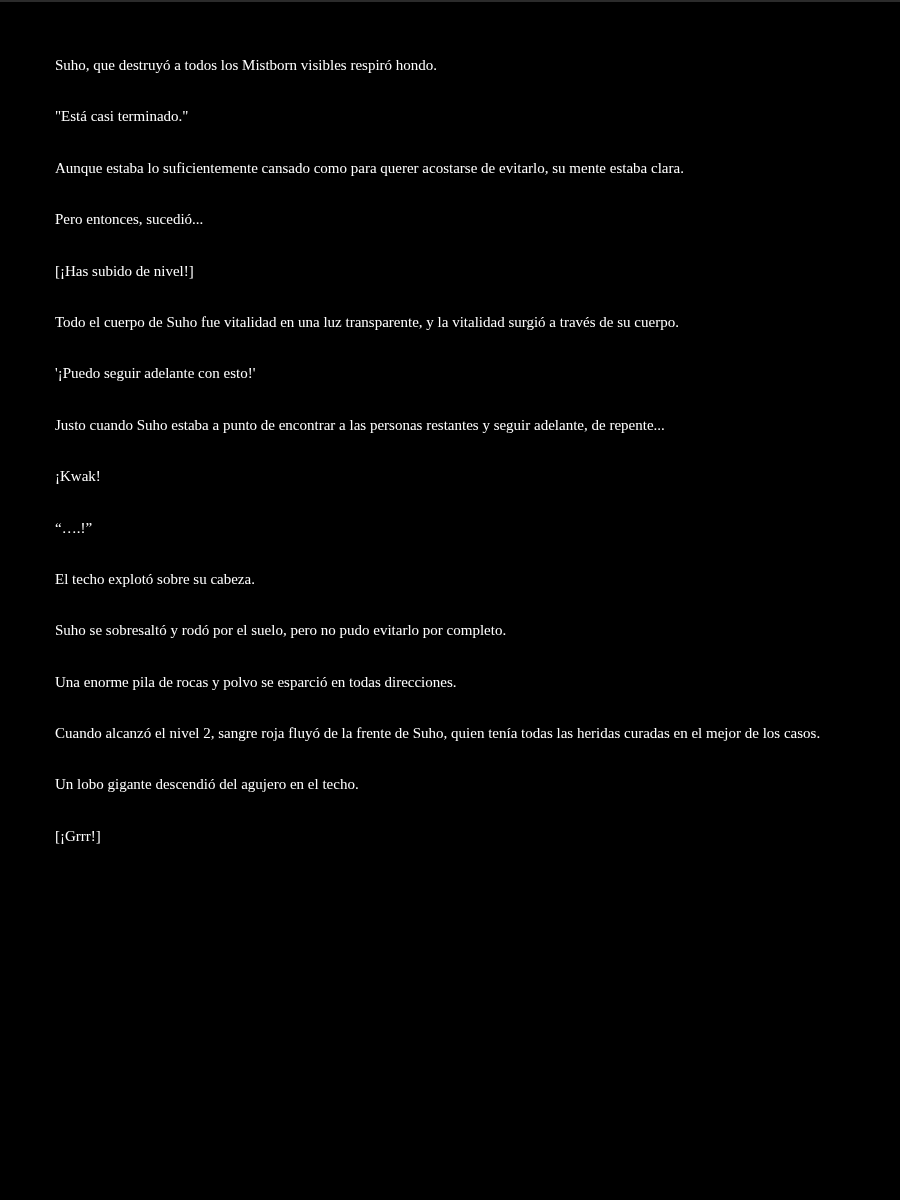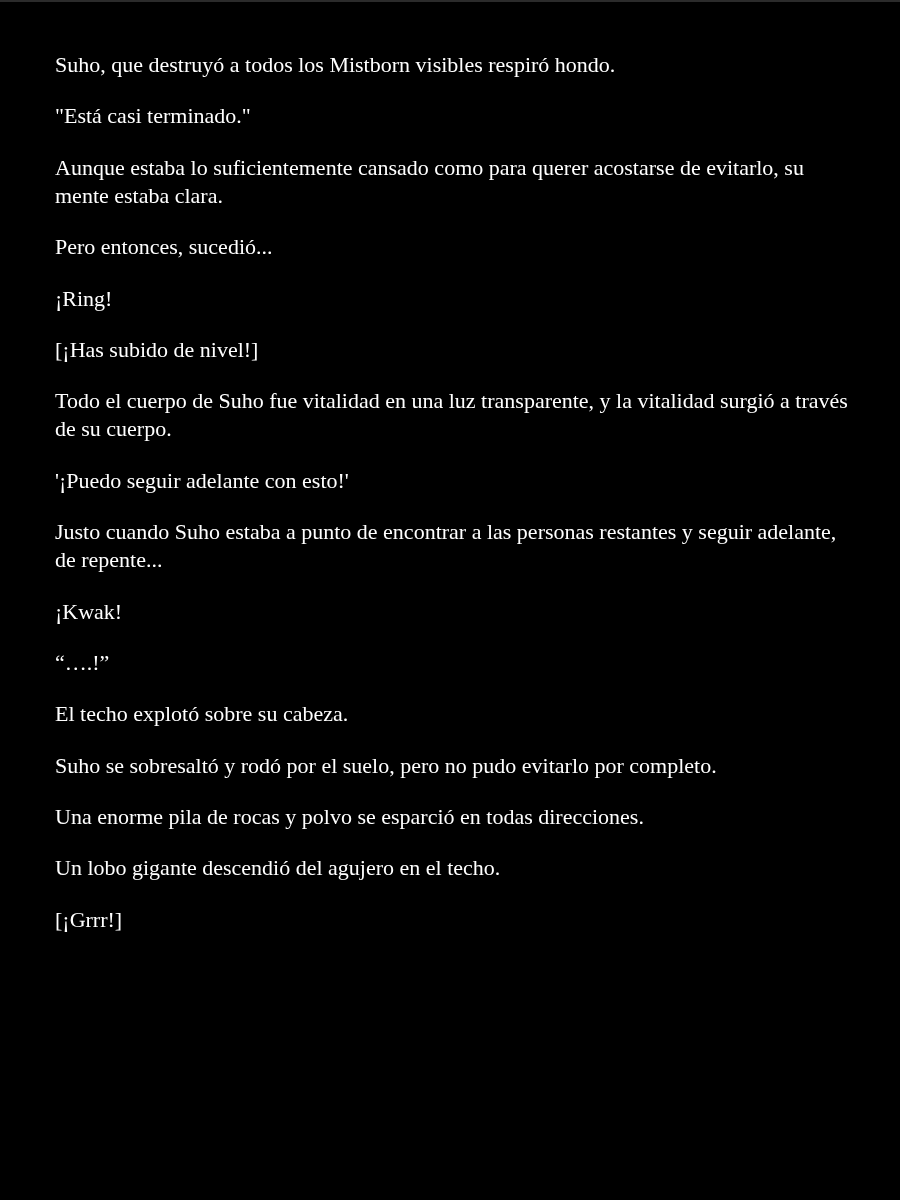--- a/index.html
+++ b/index.html
@@ -15,44 +15,44 @@
       box-sizing: border-box;
       border-top: 2px solid #2b2b2b;
     }
     .page {
       position: absolute;
       left: 55px;
       top: 49px;
       width: 800px;
       color: #ffffff;
       font-family: "Liberation Serif", "DejaVu Serif", serif;
-      font-size: 22px;
+      font-size: 15px;
       line-height: 28px;
     }
     .para {
       margin: 0 0 23.4px 0;
       padding: 0;
     }
     .para.bold {
       font-weight: normal;
     }
   </style>
 </head>
 <body>
 
 <div class="page">
   <p class="para">Suho, que destruyó a todos los Mistborn visibles respiró hondo.</p>
   <p class="para">"Está casi terminado."</p>
   <p class="para">Aunque estaba lo suficientemente cansado como para querer acostarse de evitarlo, su mente estaba clara.</p>
   <p class="para">Pero entonces, sucedió...</p>
-  <p class="para">¡Ring!</p>
   <p class="para bold">[¡Has subido de nivel!]</p>
   <p class="para">Todo el cuerpo de Suho fue vitalidad en una luz transparente, y la vitalidad surgió a través de su cuerpo.</p>
   <p class="para">'¡Puedo seguir adelante con esto!'</p>
   <p class="para">Justo cuando Suho estaba a punto de encontrar a las personas restantes y seguir adelante, de repente...</p>
   <p class="para">¡Kwak!</p>
   <p class="para">“….!”</p>
   <p class="para">El techo explotó sobre su cabeza.</p>
   <p class="para">Suho se sobresaltó y rodó por el suelo, pero no pudo evitarlo por completo.</p>
   <p class="para">Una enorme pila de rocas y polvo se esparció en todas direcciones.</p>
+  <p class="para">Cuando alcanzó el nivel 2, sangre roja fluyó de la frente de Suho, quien tenía todas las heridas curadas en el mejor de los casos.</p>
   <p class="para">Un lobo gigante descendió del agujero en el techo.</p>
   <p class="para bold">[¡Grrr!]</p>
 </div>
 
 </body></html>

